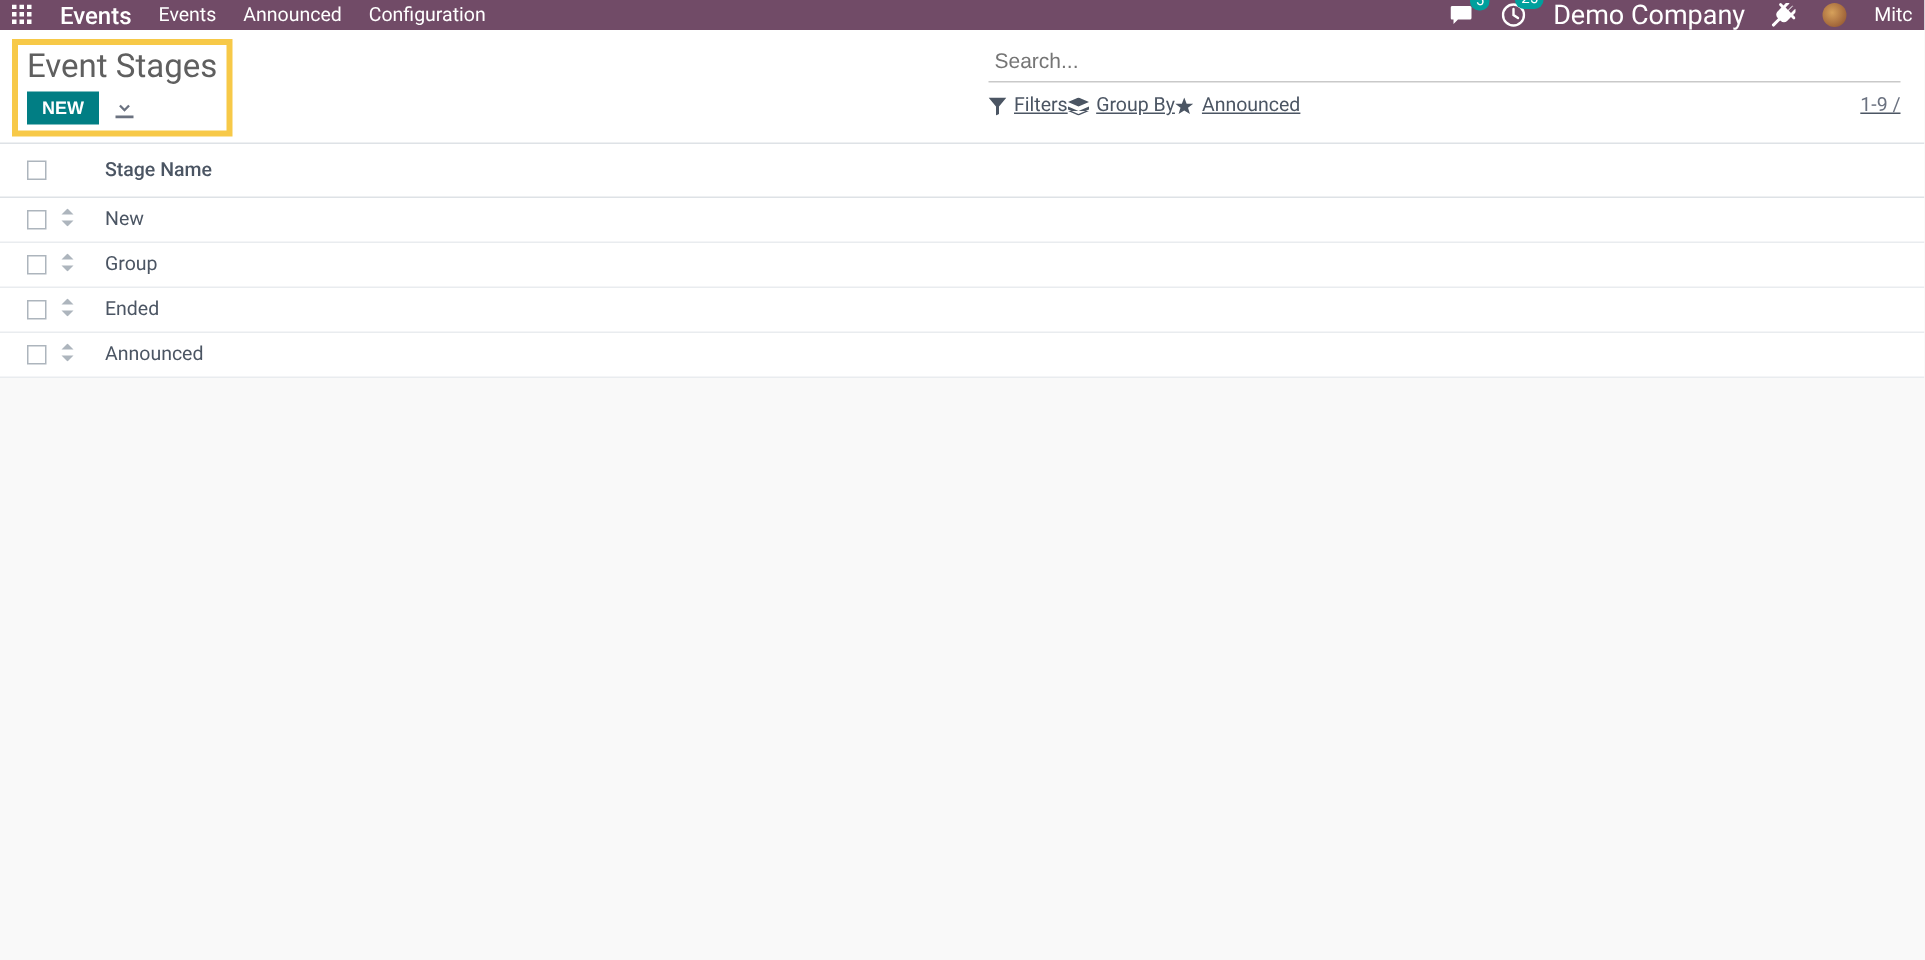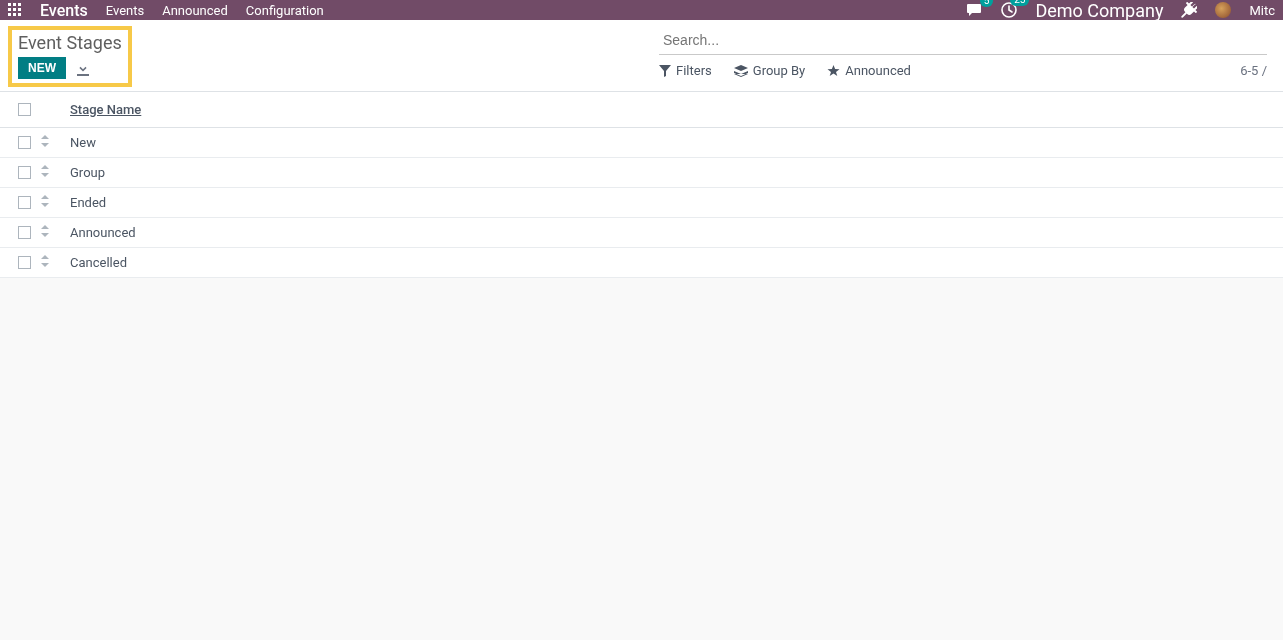--- a/index.html
+++ b/index.html
@@ -17,36 +17,36 @@
   .msg-badge { position: absolute; top: -8px; right: -10px; background: #00A09D; color: #fff; border-radius: 8px; font-size: 10px; padding: 0 4px; line-height: 12px; }
   .clock-wrap { position: relative; display: inline-flex; align-items: center; }
   .clock-badge { position: absolute; top: -8px; right: -12px; background: #00A09D; color: #fff; border-radius: 8px; font-size: 10px; padding: 0 4px; line-height: 12px; }
   .company { font-size: 18px; }
   .avatar { width: 16px; height: 16px; border-radius: 50%; background: radial-gradient(circle at 40% 40%, #d6a15b, #8a4b2b); display: inline-block; }
 
   
   .controlpanel { background: #fff; border-bottom: 1px solid #dee2e6; display: flex; padding: 6px 16px 4px 8px; }
   .cp-left { display: flex; flex-direction: column; gap: 6px; justify-content: center; }
   .highlight-box { border: 4px solid #f7c948; background: #fff; padding: 2px 6px 4px 6px; display: inline-block; }
-  .breadcrumb { font-size: 18px; color: #5f5f5f; font-weight: 400; margin-bottom: 4px; }
+  .breadcrumb { font-size: 22px; color: #5f5f5f; font-weight: 400; margin-bottom: 4px; }
   .btn-row { display: flex; align-items: center; gap: 10px; }
   .btn-new { background: #017e84; color: #fff; border: none; padding: 4px 10px; font-weight: 600; font-size: 12px; cursor: pointer; text-transform: uppercase; }
   .dl-icon { color: #6b7280; cursor: pointer; }
   .cp-right { margin-left: auto; width: 608px; display: flex; flex-direction: column; gap: 8px; }
   .search { width: 100%; border: none; border-bottom: 1px solid #c9c9c9; padding: 6px 4px; font-size: 14px; color: #6d28d9; outline: none; background: transparent; }
-  .filter-row { display: flex; align-items: center; gap: 22px; color: #4b5563; font-size: 13px; }
+  .filter-row { display: flex; align-items: center; color: #4b5563; font-size: 13px; text-decoration: underline; }
   .filter-btn { display: inline-flex; align-items: center; gap: 5px; cursor: pointer; }
   .pager { margin-left: auto; color: #6b7280; font-size: 13px; }
 
   
   .listview { background: #fff; }
   .thead { display: flex; align-items: center; height: 36px; border-bottom: 1px solid #dee2e6; padding: 0 8px; color: #4b5563; font-weight: 500; }
   .th-check { width: 32px; display: flex; align-items: center; justify-content: center; }
   .th-handle { width: 24px; }
-  .th-name { padding-left: 6px; text-decoration: underline; }
+  .th-name { padding-left: 6px; }
   .trow { display: flex; align-items: center; height: 30px; border-bottom: 1px solid #e9ecef; padding: 0 8px; color: #4b5563; }
   .handle { color: #adb5bd; cursor: grab; font-size: 12px; display: inline-flex; flex-direction: column; line-height: 5px; align-items: center; }
   .chkbox { width: 13px; height: 13px; border: 1px solid #adb5bd; background: #fff; display: inline-block; }
   .cell-name { padding-left: 6px; cursor: pointer; }
 
   svg { display: inline-block; vertical-align: middle; }
 </style>
 </head>
 <body>
 
@@ -125,21 +125,21 @@
             <path fill="#4b5563" d="M7 0 0 3l7 3 7-3zM0 6l7 3 7-3v2l-7 3-7-3zM0 9l7 3 7-3"></path>
           </svg>
         <span>Group By</span>
       </span>
       <span class="filter-btn">
         <svg width="13" height="12" viewBox="0 0 13 12">
             <path fill="#4b5563" d="M6.5 0l1.6 4.1 4.4.1-3.5 2.7 1.3 4.1L6.5 8.6 2.7 11l1.3-4.1L.5 4.2l4.4-.1z"></path>
           </svg>
         <span>Announced</span>
       </span>
-      <span class="pager">6-5 /</span>
+      <span class="pager">1-9 /</span>
     </div>
   </div>
 </div>
 
 <div class="listview">
   <div class="thead">
     <div class="th-check">
         <span class="chkbox"></span>
       </div>
     <div class="th-handle"></div>
@@ -195,28 +195,14 @@
         <div class="th-handle"><span class="handle">
             <svg width="10" height="12" viewBox="0 0 10 12">
               <g fill="#adb5bd">
                 <polygon points="5,0 9,4 1,4"></polygon>
                 <polygon points="5,12 1,8 9,8"></polygon>
               </g>
             </svg>
           </span></div>
         <div class="cell-name">Announced</div>
       </div>
-      <div class="trow">
-        <div class="th-check">
-          <span class="chkbox"></span>
-        </div>
-        <div class="th-handle"><span class="handle">
-            <svg width="10" height="12" viewBox="0 0 10 12">
-              <g fill="#adb5bd">
-                <polygon points="5,0 9,4 1,4"></polygon>
-                <polygon points="5,12 1,8 9,8"></polygon>
-              </g>
-            </svg>
-          </span></div>
-        <div class="cell-name">Cancelled</div>
-      </div>
     </div>
 </div>
 
 </body></html>

